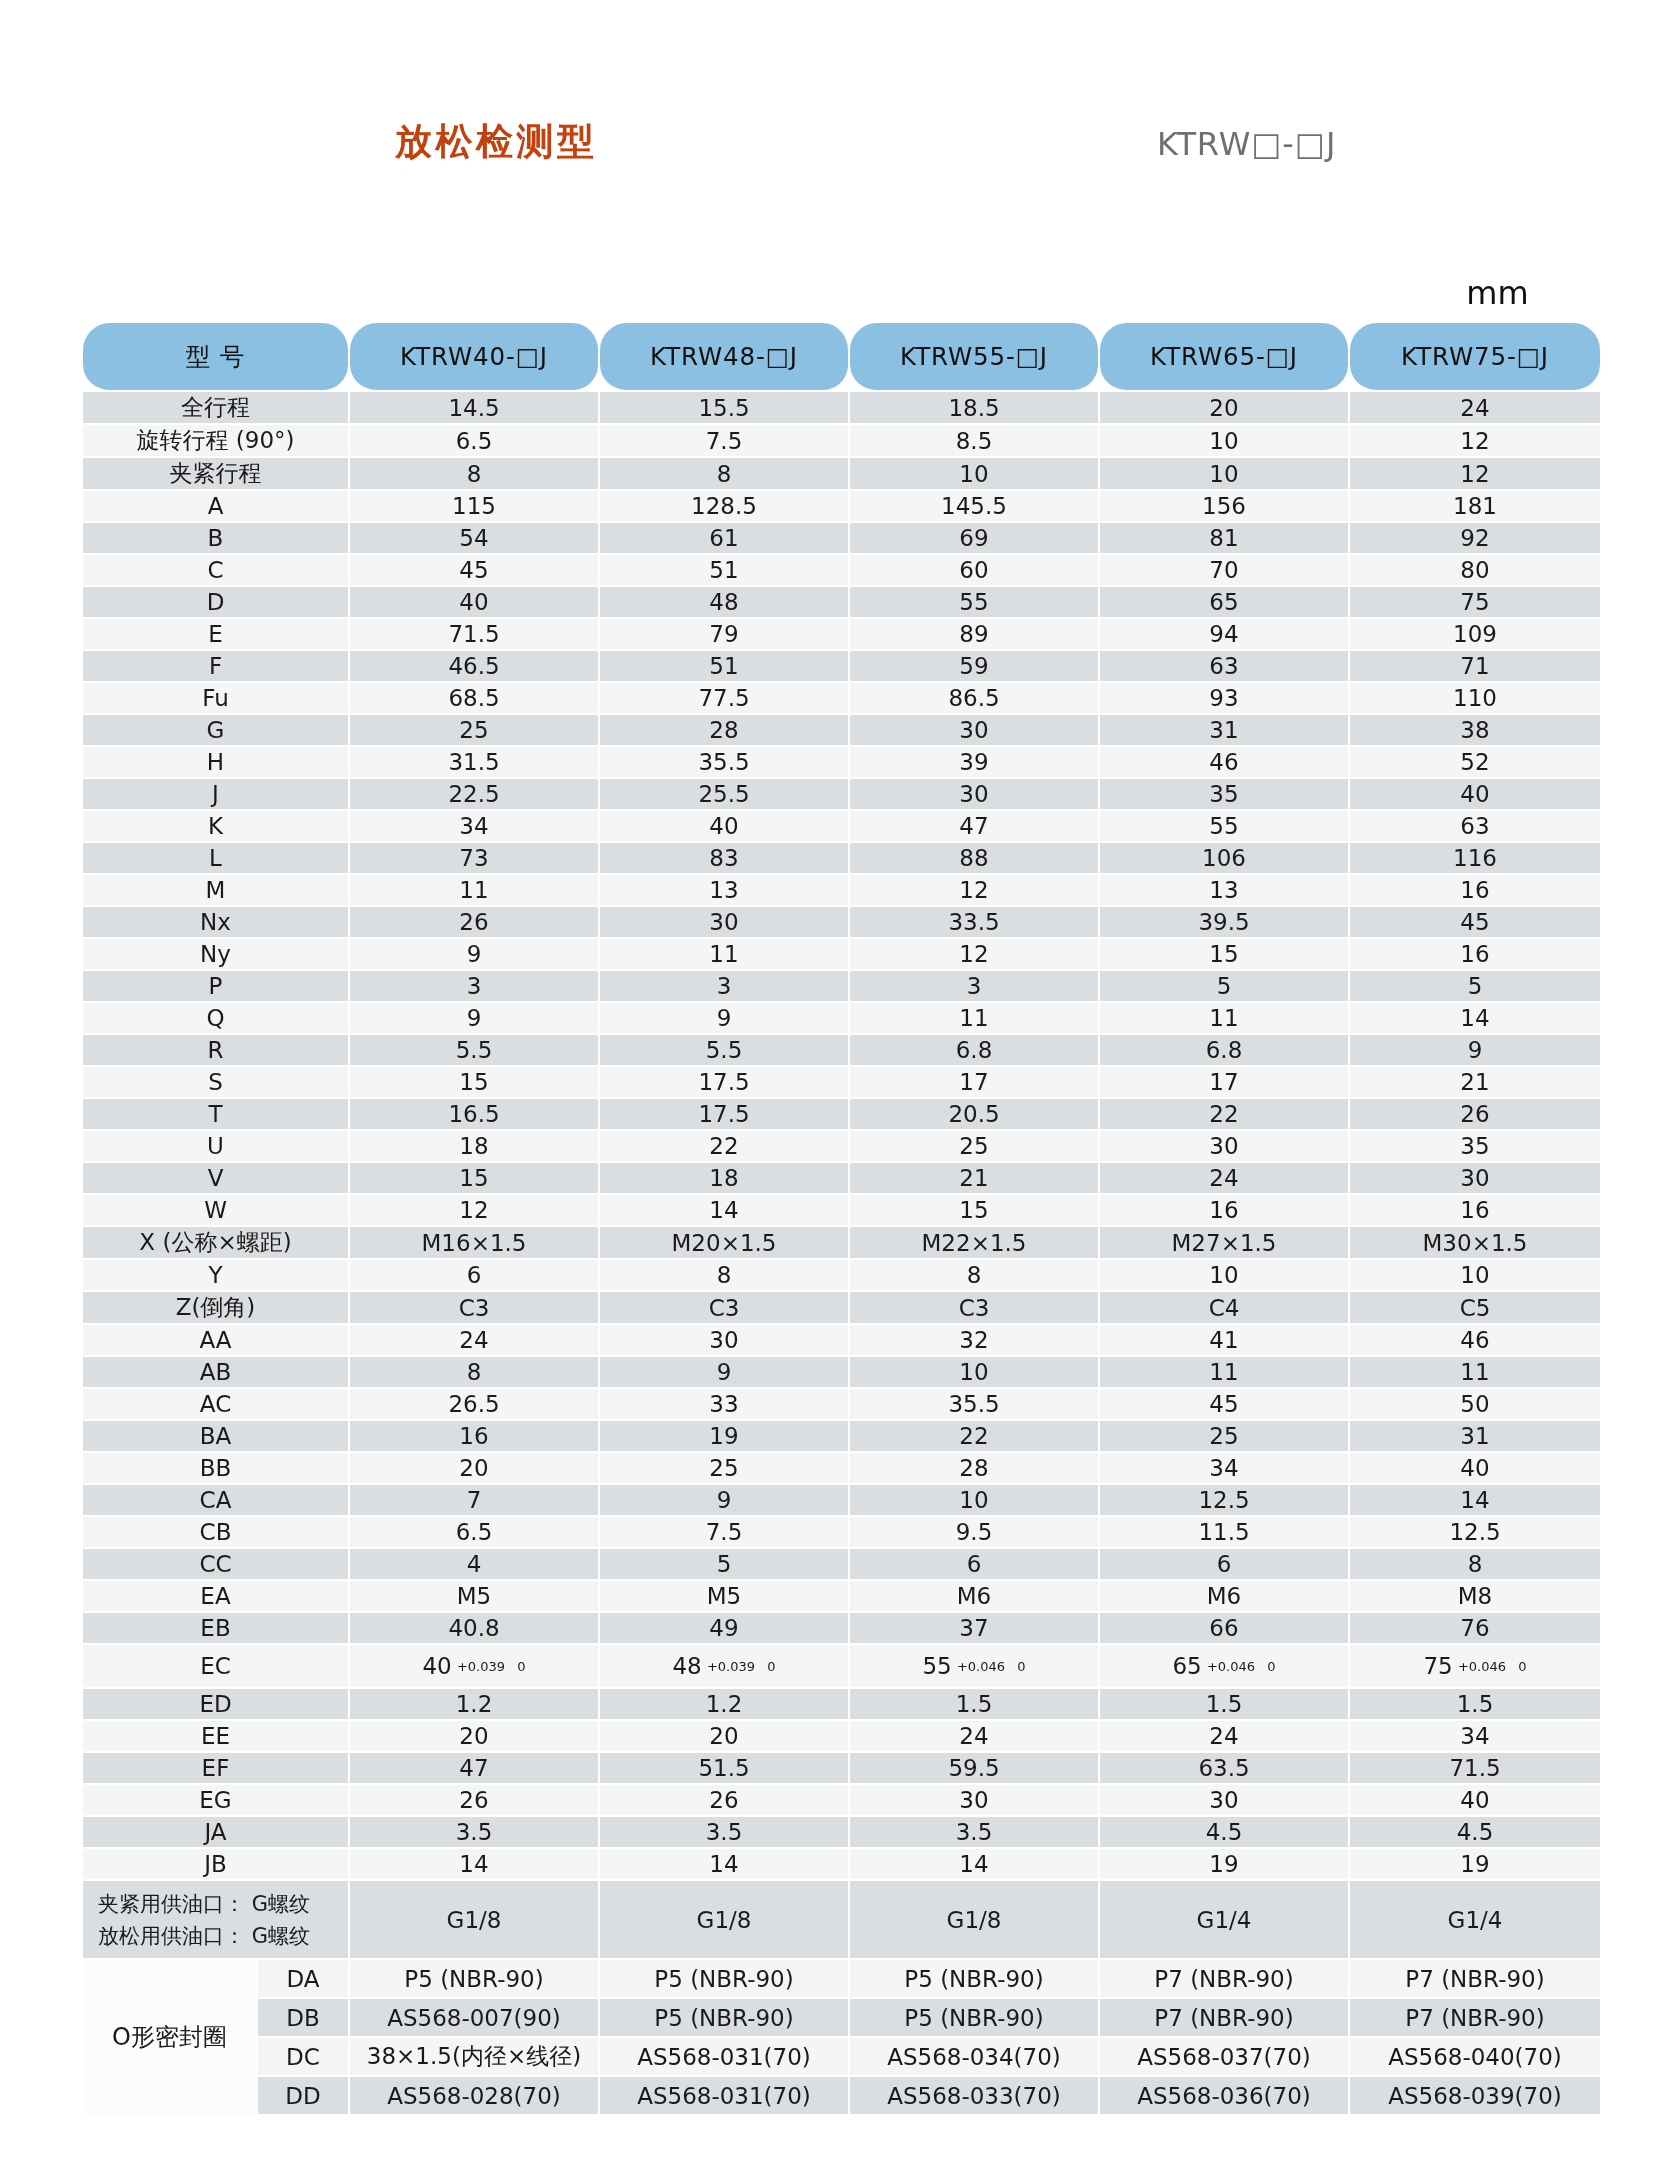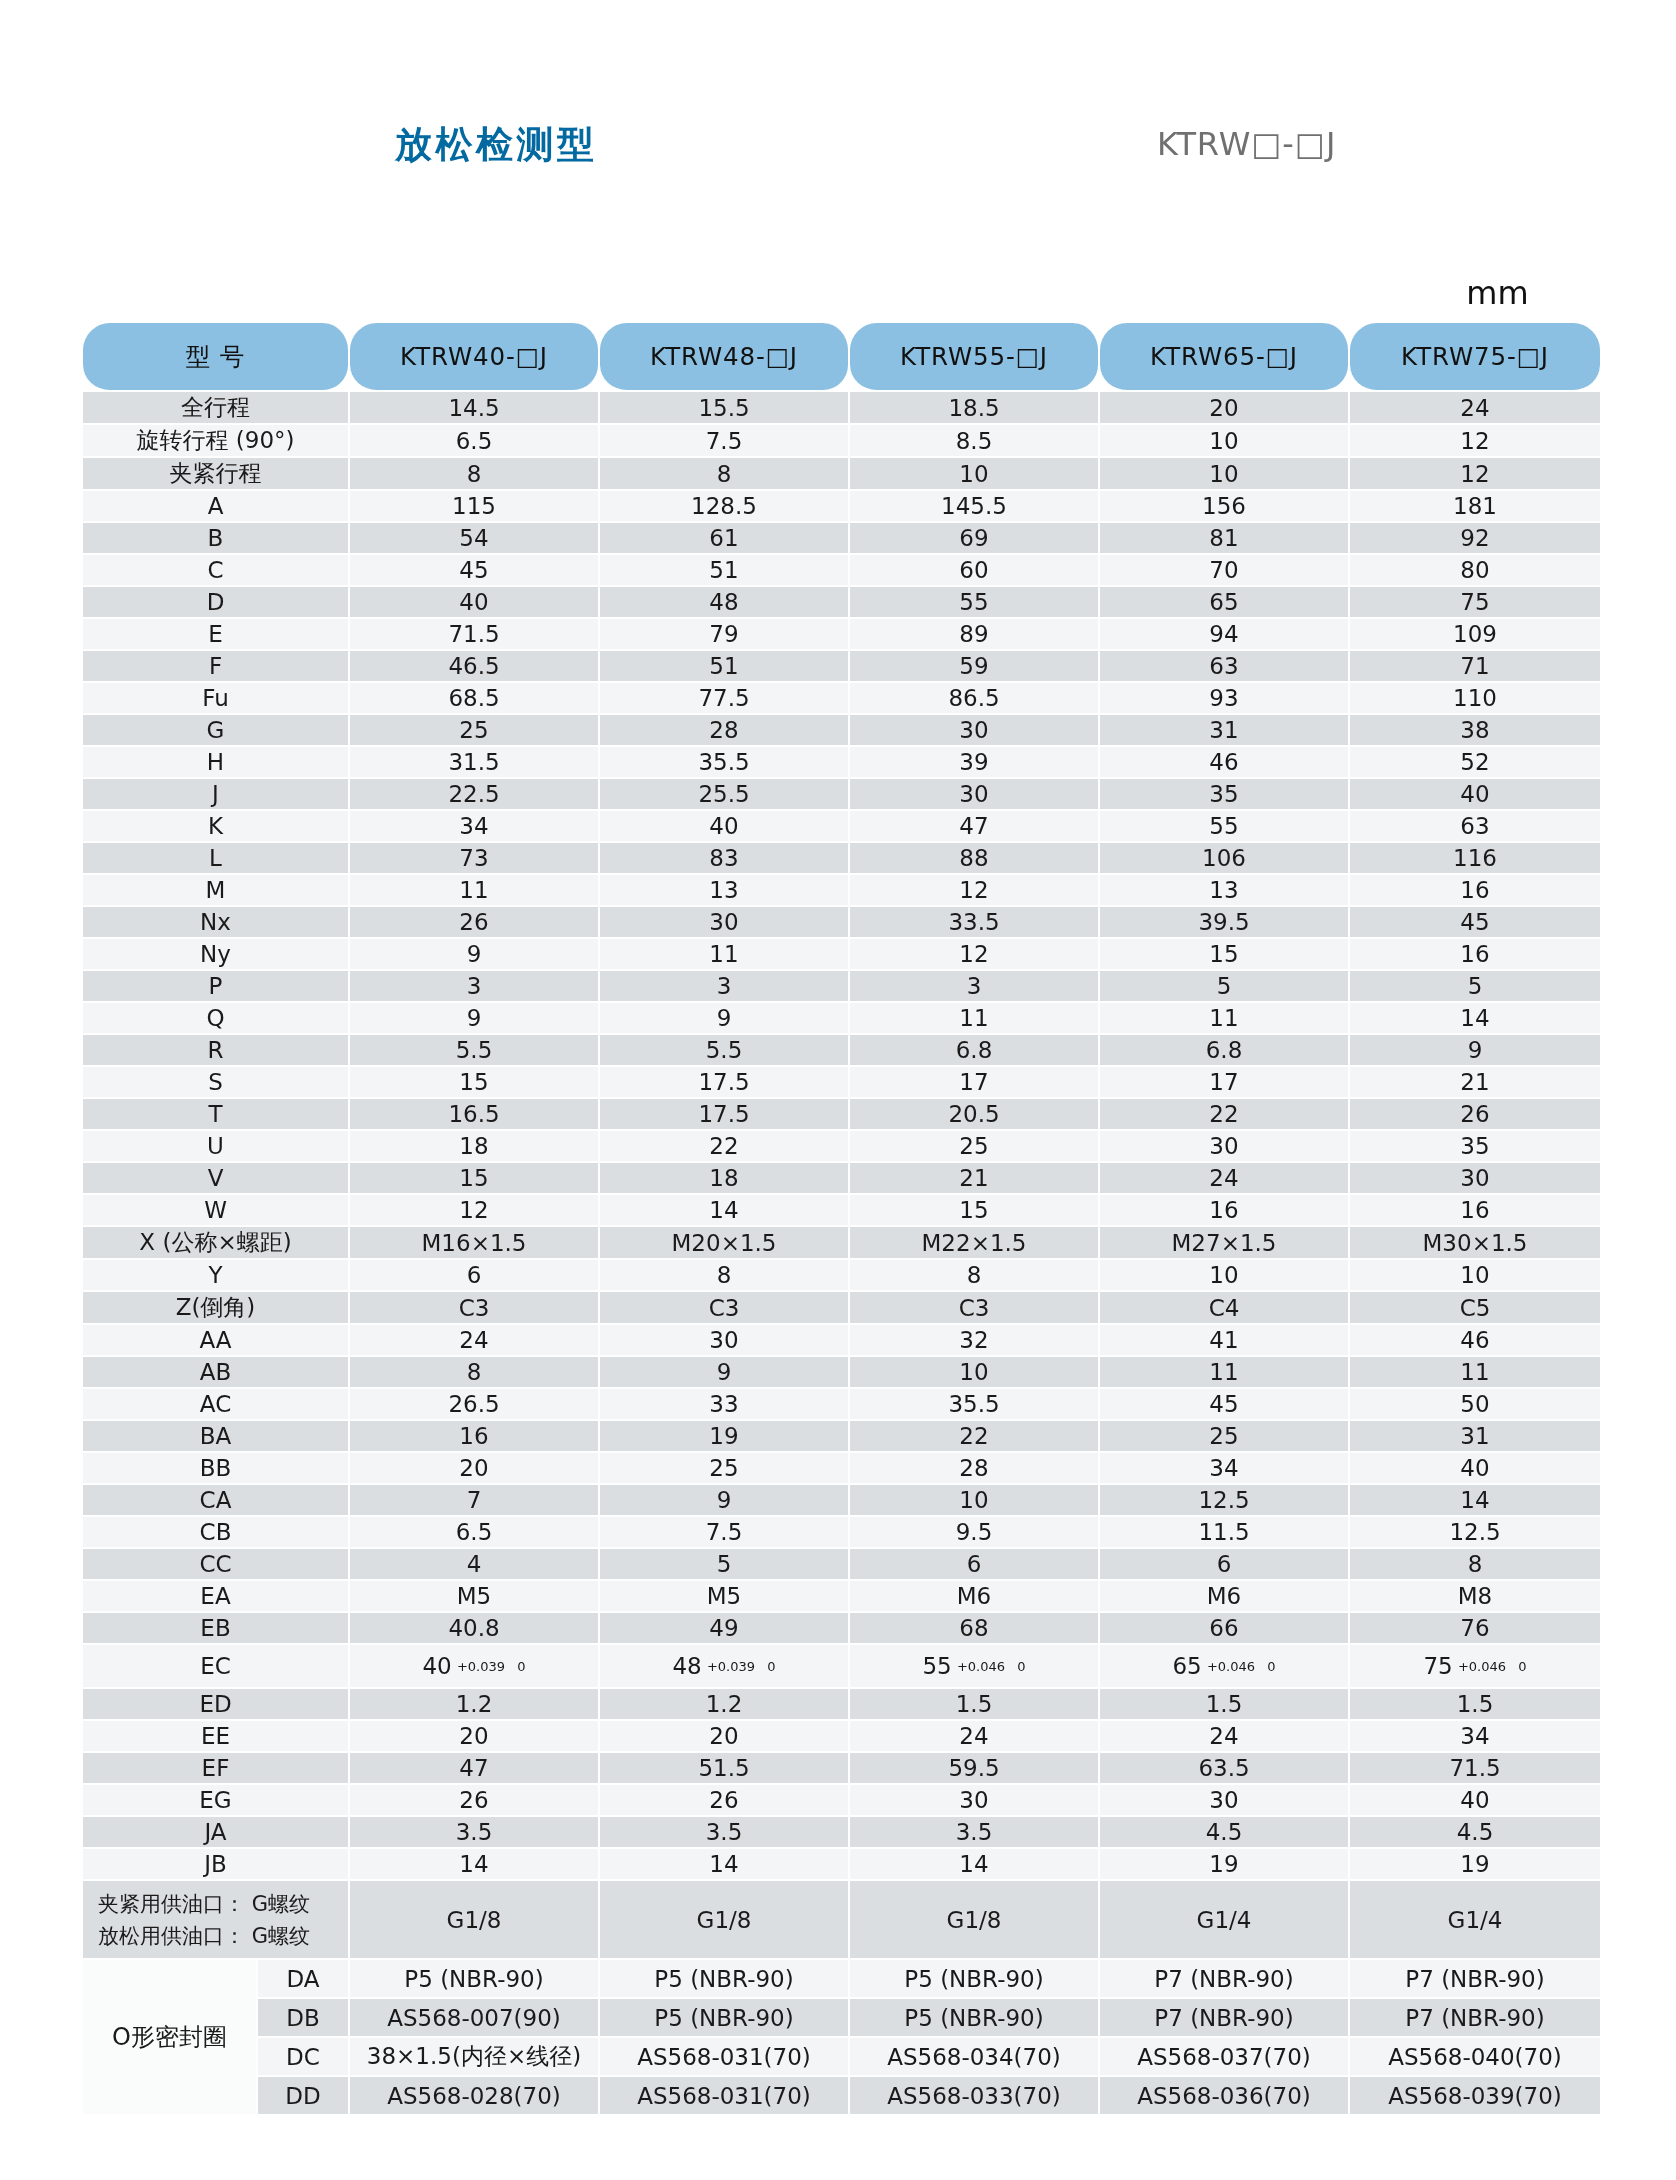--- a/index.html
+++ b/index.html
@@ -7,22 +7,23 @@
     position:relative;
     width:1677px;height:2181px;
     background:#ffffff;
     font-family:"DejaVu Sans","Liberation Sans",sans-serif;
     color:#1a1a1a;
     overflow:hidden;
   }
   
   .type-label{
     position:absolute;left:395px;top:122px;
-    font-size:37px;font-weight:600;letter-spacing:3.5px;color:#0369a1;
+    font-size:37px;font-weight:600;letter-spacing:3.5px;color:#c2410c;
     line-height:45px;
+    font-family:Liberation Mono, monospace;
   }
   .title-box{
     position:absolute;left:636px;top:100px;width:445px;height:89px;
     background:var(--box-gray,#8c8c8c);
     display:flex;align-items:center;justify-content:center;
   }
   .title-box span{
     color:#ffffff;font-size:44px;font-weight:500;letter-spacing:12.2px;
     padding-left:12.2px; 
     white-space:nowrap;
@@ -408,21 +409,21 @@
           <td>M5</td>
           <td>M5</td>
           <td>M6</td>
           <td>M6</td>
           <td>M8</td>
         </tr>
         <tr class="dark">
           <td class="lbl" colspan="2">EB</td>
           <td>40.8</td>
           <td>49</td>
-          <td>68</td>
+          <td>37</td>
           <td>66</td>
           <td>76</td>
         </tr>
         <tr class="light tall">
           <td class="lbl" colspan="2">EC</td>
           <td><span>40</span><span class="tol">
               <span class="s1">+0.039</span>
               <span class="s2">0</span>
             </span></td>
           <td><span>48</span><span class="tol">

